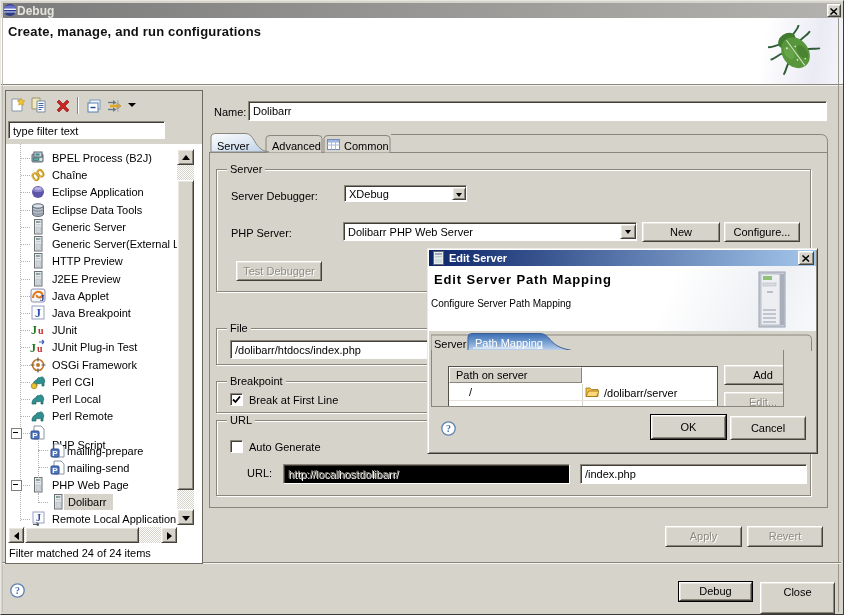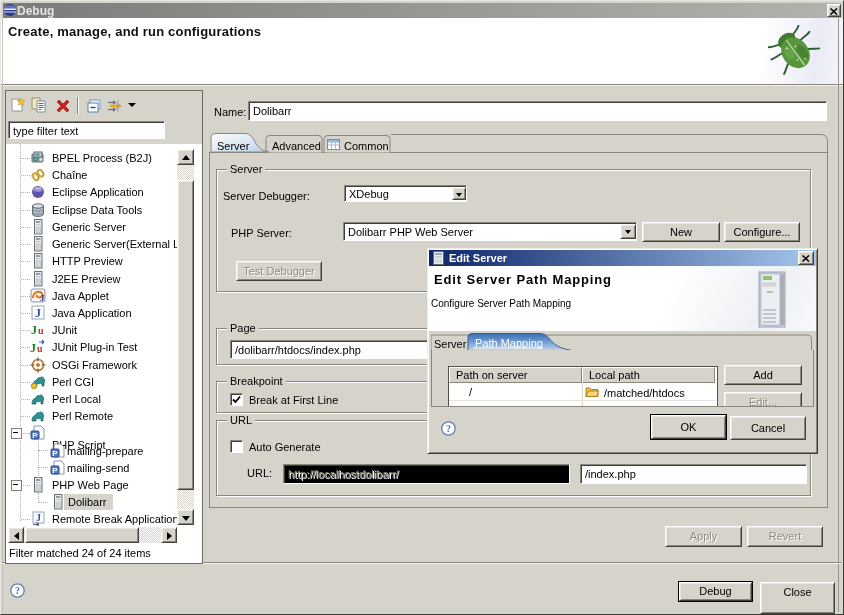--- a/index.html
+++ b/index.html
@@ -172,21 +172,21 @@
  <div class="row" style="left:24px;top:144px">
       <svg class="ic" style="left:0;top:0">
         <use href="#s-japplet"></use>
       </svg>
       <span style="position:absolute;left:22px;top:2px">Java Applet</span>
     </div>
  <div class="row" style="left:24px;top:161px">
       <svg class="ic" style="left:0;top:0">
         <use href="#s-japp"></use>
       </svg>
-      <span style="position:absolute;left:22px;top:2px">Java Application</span>
+      <span style="position:absolute;left:22px;top:2px">Java Breakpoint</span>
     </div>
  <div class="row" style="left:24px;top:178px">
       <svg class="ic" style="left:0;top:0">
         <use href="#s-junit"></use>
       </svg>
       <span style="position:absolute;left:22px;top:2px">JUnit</span>
     </div>
  <div class="row" style="left:24px;top:195px">
       <svg class="ic" style="left:0;top:0">
         <use href="#s-junitp"></use>
@@ -244,21 +244,21 @@
  <div class="row" style="left:44px;top:350px">
       <svg class="ic" style="left:0;top:0">
         <use href="#s-srv"></use>
       </svg>
       <span style="position:absolute;left:14px;top:0px;background:#d6d3ca;padding:2px 6px 2px 4px">Dolibarr</span>
     </div>
  <div class="row" style="left:24px;top:367px">
       <svg class="ic" style="left:0;top:0">
         <use href="#s-rjava"></use>
       </svg>
-      <span style="position:absolute;left:22px;top:2px">Remote Break Application</span>
+      <span style="position:absolute;left:22px;top:2px">Remote Local Application</span>
     </div>
  <div class="a" style="left:15px;top:14px;width:9px;height:1px;border-top:1px dotted #b0b0b0"></div>
     <div class="a" style="left:15px;top:31px;width:9px;height:1px;border-top:1px dotted #b0b0b0"></div>
     <div class="a" style="left:15px;top:48px;width:9px;height:1px;border-top:1px dotted #b0b0b0"></div>
     <div class="a" style="left:15px;top:66px;width:9px;height:1px;border-top:1px dotted #b0b0b0"></div>
     <div class="a" style="left:15px;top:83px;width:9px;height:1px;border-top:1px dotted #b0b0b0"></div>
     <div class="a" style="left:15px;top:100px;width:9px;height:1px;border-top:1px dotted #b0b0b0"></div>
     <div class="a" style="left:15px;top:117px;width:9px;height:1px;border-top:1px dotted #b0b0b0"></div>
     <div class="a" style="left:15px;top:135px;width:9px;height:1px;border-top:1px dotted #b0b0b0"></div>
     <div class="a" style="left:15px;top:152px;width:9px;height:1px;border-top:1px dotted #b0b0b0"></div>
@@ -332,36 +332,36 @@
 <svg class="ic" style="left:327px;top:139px;width:13px;height:11px" viewBox="0 0 13 11">
     <rect x="0.5" y="0.5" width="12" height="10" fill="#fff" stroke="#7788bb"></rect>
     <rect x="1" y="1" width="11" height="2.5" fill="#9ab4dc"></rect>
     <path d="M0.5,6 h12 M4.5,1 v9.5 M8.5,1 v9.5" stroke="#aabbd4" stroke-width="1" fill="none"></path>
   </svg>
 <div class="tb" style="left:344px;top:139px">Common</div>
 
 <div class="grp" style="left:216px;top:169px;width:595px;height:123px">
     <span class="leg">Server</span>
   </div>
-<div class="row" style="left:223px;top:190px">Server Debugger:</div>
+<div class="row" style="left:231px;top:190px">Server Debugger:</div>
 <div class="fld" style="left:344px;top:185px;width:123px;height:17px;padding-top:2px">XDebug</div>
 <div class="btn" style="left:452px;top:187px;width:14px;height:13px">
     <div style="margin:5px auto 0;width:0;height:0;border-left:3.5px solid transparent;border-right:3.5px solid transparent;border-top:4px solid #000"></div>
   </div>
 <div class="row" style="left:231px;top:227px">PHP Server:</div>
 <div class="fld" style="left:343px;top:222px;width:294px;height:19px">Dolibarr PHP Web Server</div>
 <div class="btn" style="left:620px;top:224px;width:16px;height:15px">
     <div style="margin:5px auto 0;width:0;height:0;border-left:3.5px solid transparent;border-right:3.5px solid transparent;border-top:4px solid #000"></div>
   </div>
 <div class="btn" style="left:642px;top:222px;width:78px;height:20px;line-height:18px">New</div>
 <div class="btn" style="left:724px;top:222px;width:76px;height:20px;line-height:18px">Configure...</div>
 <div class="btn dis" style="left:236px;top:261px;width:86px;height:20px;line-height:18px">Test Debugger</div>
 
 <div class="grp" style="left:216px;top:328px;width:595px;height:37px">
-    <span class="leg">Page</span>
+    <span class="leg">File</span>
   </div>
 <div class="fld" style="left:230px;top:340px;width:567px;height:19px">/dolibarr/htdocs/index.php</div>
 
 <div class="grp" style="left:216px;top:381px;width:595px;height:32px">
     <span class="leg">Breakpoint</span>
   </div>
 <div class="cb" style="left:230px;top:393px">
     <svg width="9" height="9" style="position:absolute;left:1px;top:1px" viewBox="0 0 9 9">
       <path d="M1,4.5 L3.5,7 L8,1.5" stroke="#000" stroke-width="1.8" fill="none"></path>
     </svg>
@@ -418,31 +418,30 @@
         <stop offset="1" stop-color="#c2d6ec"></stop>
   </linearGradient>
  </defs>
  <path d="M0,19 V3 H376 Q380.5,3 380.5,7.5 V19" fill="none" stroke="#8a867c"></path>
  <path d="M37,19 V5 Q37,1.5 41,1.5 H108 C121,1.5 116,14.5 140,18.2 L140,19 Z" fill="url(#tgsel2)" stroke="#3c5e94"></path>
  <rect x="42" y="15.5" width="70" height="1" fill="#fff"></rect>
 </svg>
 <div class="tb" style="left:434px;top:337px;z-index:53">Server</div>
 <div class="tb" style="left:475px;top:336px;z-index:53;color:#fff">Path Mapping</div>
 
-<div class="a" style="left:431px;top:350px;width:383px;height:57px;border:1px solid #8a867c;border-top:none;box-sizing:border-box;background:#d6d3ca;overflow:hidden;z-index:52">
+<div class="a" style="left:431px;top:350px;width:353px;height:57px;border:1px solid #8a867c;border-top:none;box-sizing:border-box;background:#d6d3ca;overflow:hidden;z-index:52">
 
  <div class="a" style="left:16px;top:16px;width:268px;height:60px;border:1px solid #55514a;background:#fff">
   <div class="btn" style="left:0;top:0;width:133px;height:16px;text-align:left;padding-left:6px;line-height:15px;border-color:#fff #8a867c #8a867c #fff;box-shadow:none">Path on server</div>
-  <div class="btn" style="left:133px;top:0;width:133px;height:16px;text-align:left;padding-left:6px;line-height:15px;border-color:#fff #8a867c #8a867c #fff;box-shadow:none">Local path</div>
   <div class="row" style="left:20px;top:19px">/</div>
   <div class="a" style="left:133px;top:17px;width:1px;height:40px;background:#d8d5cc"></div>
   <svg class="ic" style="left:136px;top:19px;width:14px;height:12px" viewBox="0 0 14 12">
         <use href="#s-fold"></use>
       </svg>
-  <div class="row" style="left:155px;top:20px">/matched/htdocs</div>
+  <div class="row" style="left:155px;top:20px">/dolibarr/server</div>
   <div class="a" style="left:0;top:33px;width:266px;height:1px;background:#e4e2da"></div>
  </div>
 
  <div class="btn" style="left:292px;top:15px;width:78px;height:20px;line-height:18px">Add</div>
  <div class="btn dis" style="left:292px;top:42px;width:78px;height:20px;line-height:18px">Edit...</div>
 </div>
 
 <svg class="a" style="left:441px;top:421px;z-index:53" width="15" height="15" viewBox="0 0 15 15">
  <circle cx="7.5" cy="7.5" r="6.7" fill="#fff" stroke="#5f82b4" stroke-width="1.3"></circle>
  <text x="7.5" y="11" font-size="10" font-weight="bold" fill="#4a6ea8" text-anchor="middle" font-family="Liberation Serif,serif">?</text>

